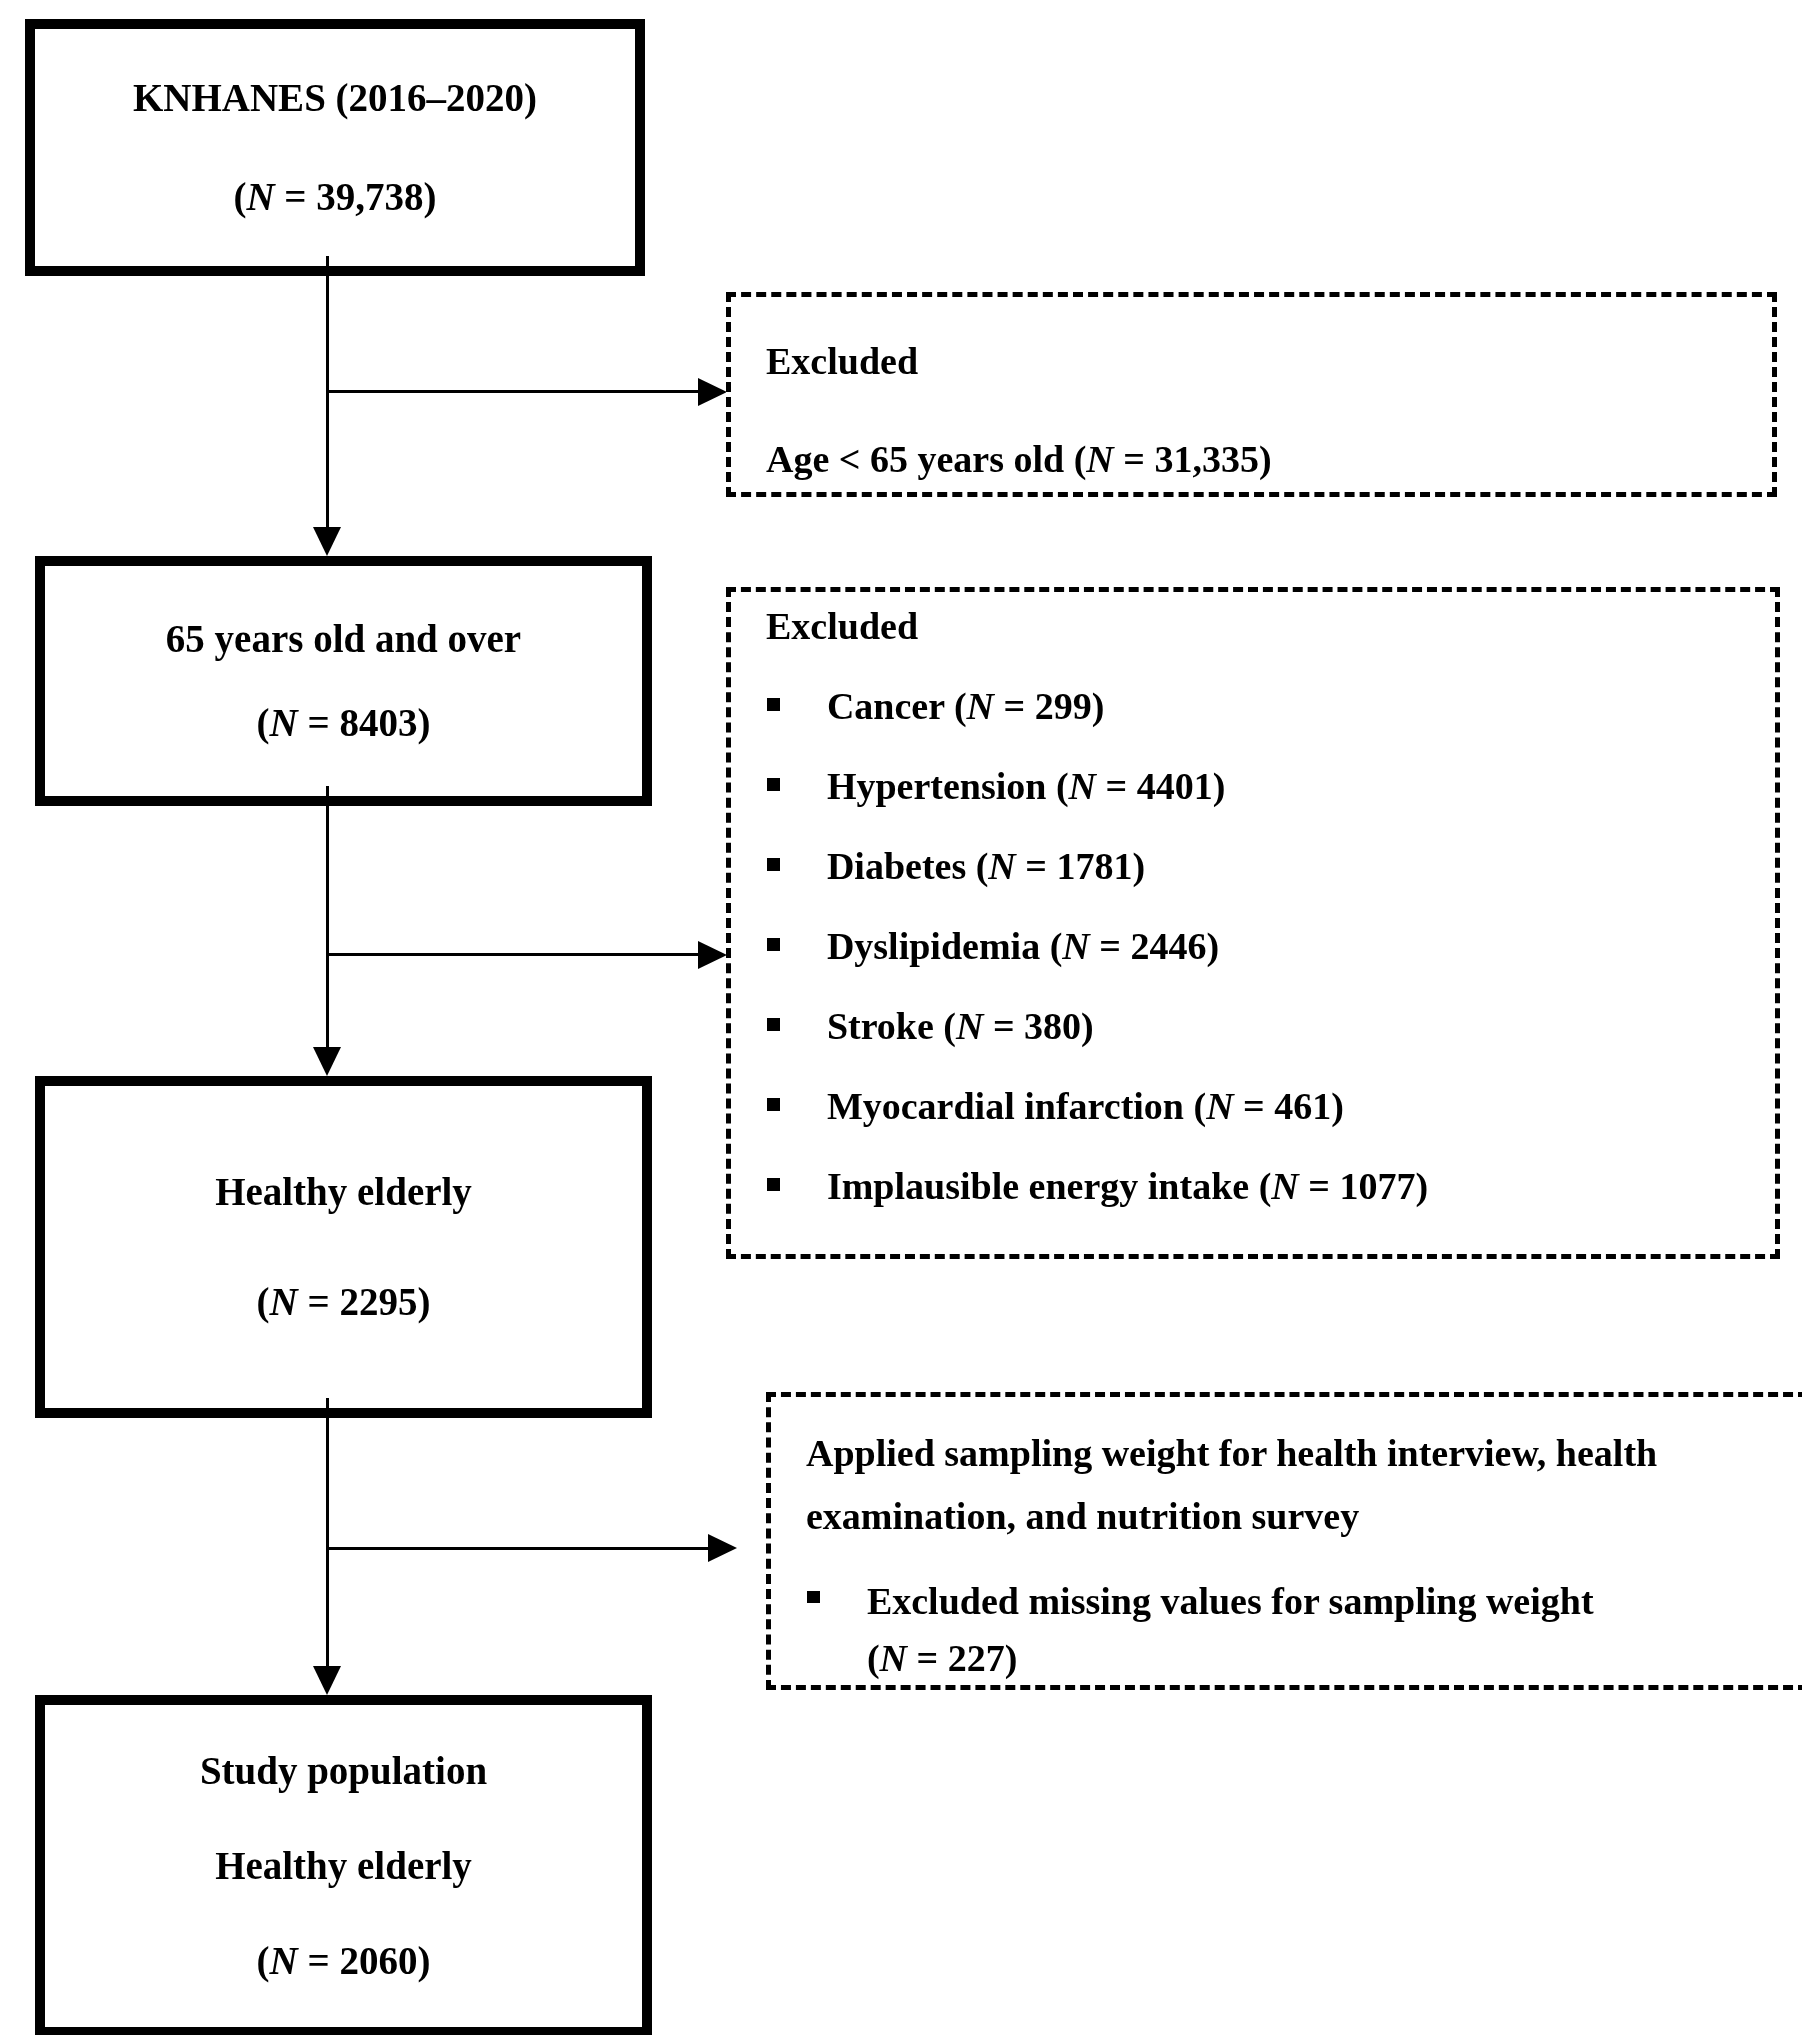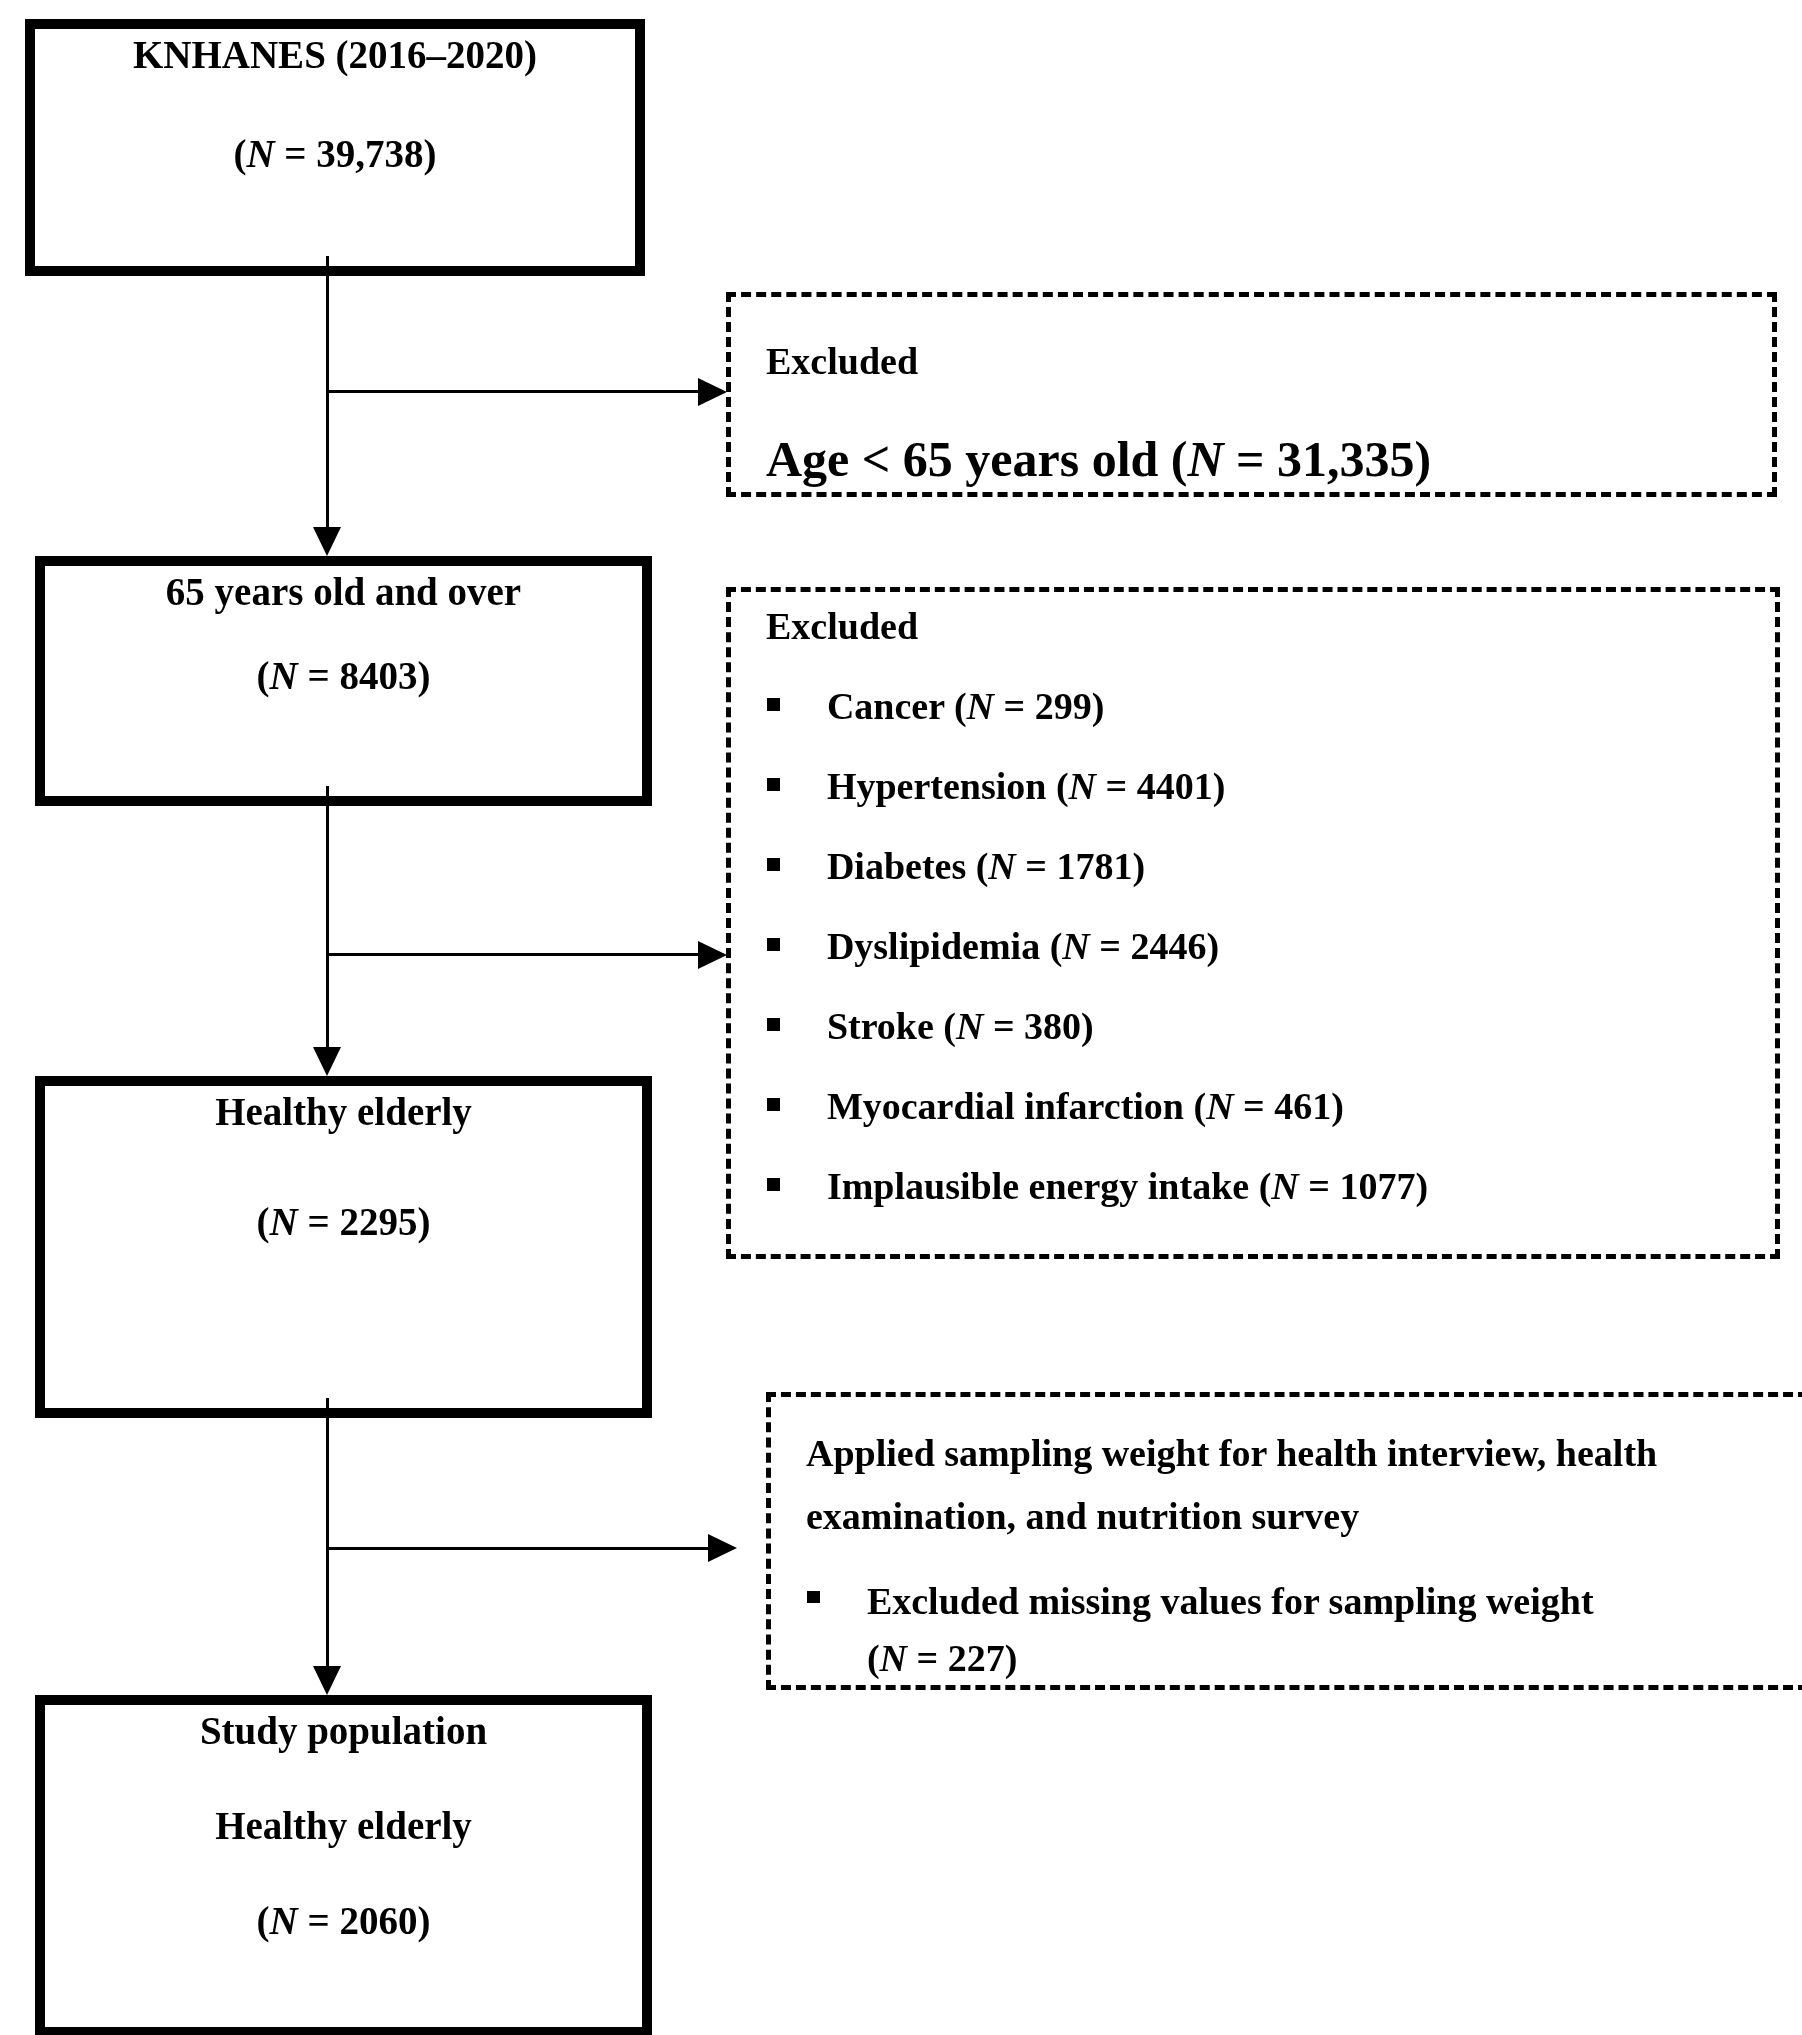--- a/index.html
+++ b/index.html
@@ -14,41 +14,42 @@
     overflow:hidden;
   }
   
   .box{
     position:absolute;
     border:10px solid #000;
     background:#fff;
     display:flex;
     flex-direction:column;
     align-items:center;
+    justify-content:center;
     text-align:center;
   }
   .box-line{font-size:39px;line-height:52px;white-space:nowrap;}
   #box1{left:25px;top:19px;width:600px;height:237px;gap:47px;}
   #box2{left:35px;top:556px;width:597px;height:230px;gap:32px;}
   #box3{left:35px;top:1076px;width:597px;height:322px;gap:58px;}
   #box4{left:35px;top:1695px;width:597px;height:322px;gap:43px;}
   
   .dashed{
     position:absolute;
     border:5.7px dashed #000;
     background:#fff;
     font-size:38px;
     box-sizing:border-box;
     justify-content:center;
   }
   #dashed1{left:726px;top:292px;width:1051px;height:205px;padding:32px 35px 0;display:flex;flex-direction:column;gap:47px;}
   #dashed2{left:726px;top:587px;width:1054px;height:672px;padding:8.8px 35px 0;}
   #dashed3{left:766px;top:1392px;width:1042px;height:298px;padding:25px 35px 0;}
   .dashed-header{font-size:38px;line-height:51px;}
-  .dashed-line{font-size:50px;line-height:51px;}
+  .dashed-line{font-size:38px;line-height:51px;}
   ul.excl-list{margin:0;padding:0;list-style:none;}
   ul.excl-list li{display:flex;align-items:flex-start;margin-top:29px;font-size:38px;line-height:51px;}
   .bullet{
     flex:0 0 auto;
     width:12.6px;height:12.6px;background:#000;
     margin:17.7px 47px 0 1.3px;
   }
   .li-text{white-space:nowrap;}
   .li-sub{font-size:38px;line-height:45px;margin-left:61px;white-space:nowrap;}
   #dashed3 .para{font-size:38px;line-height:63px;}

